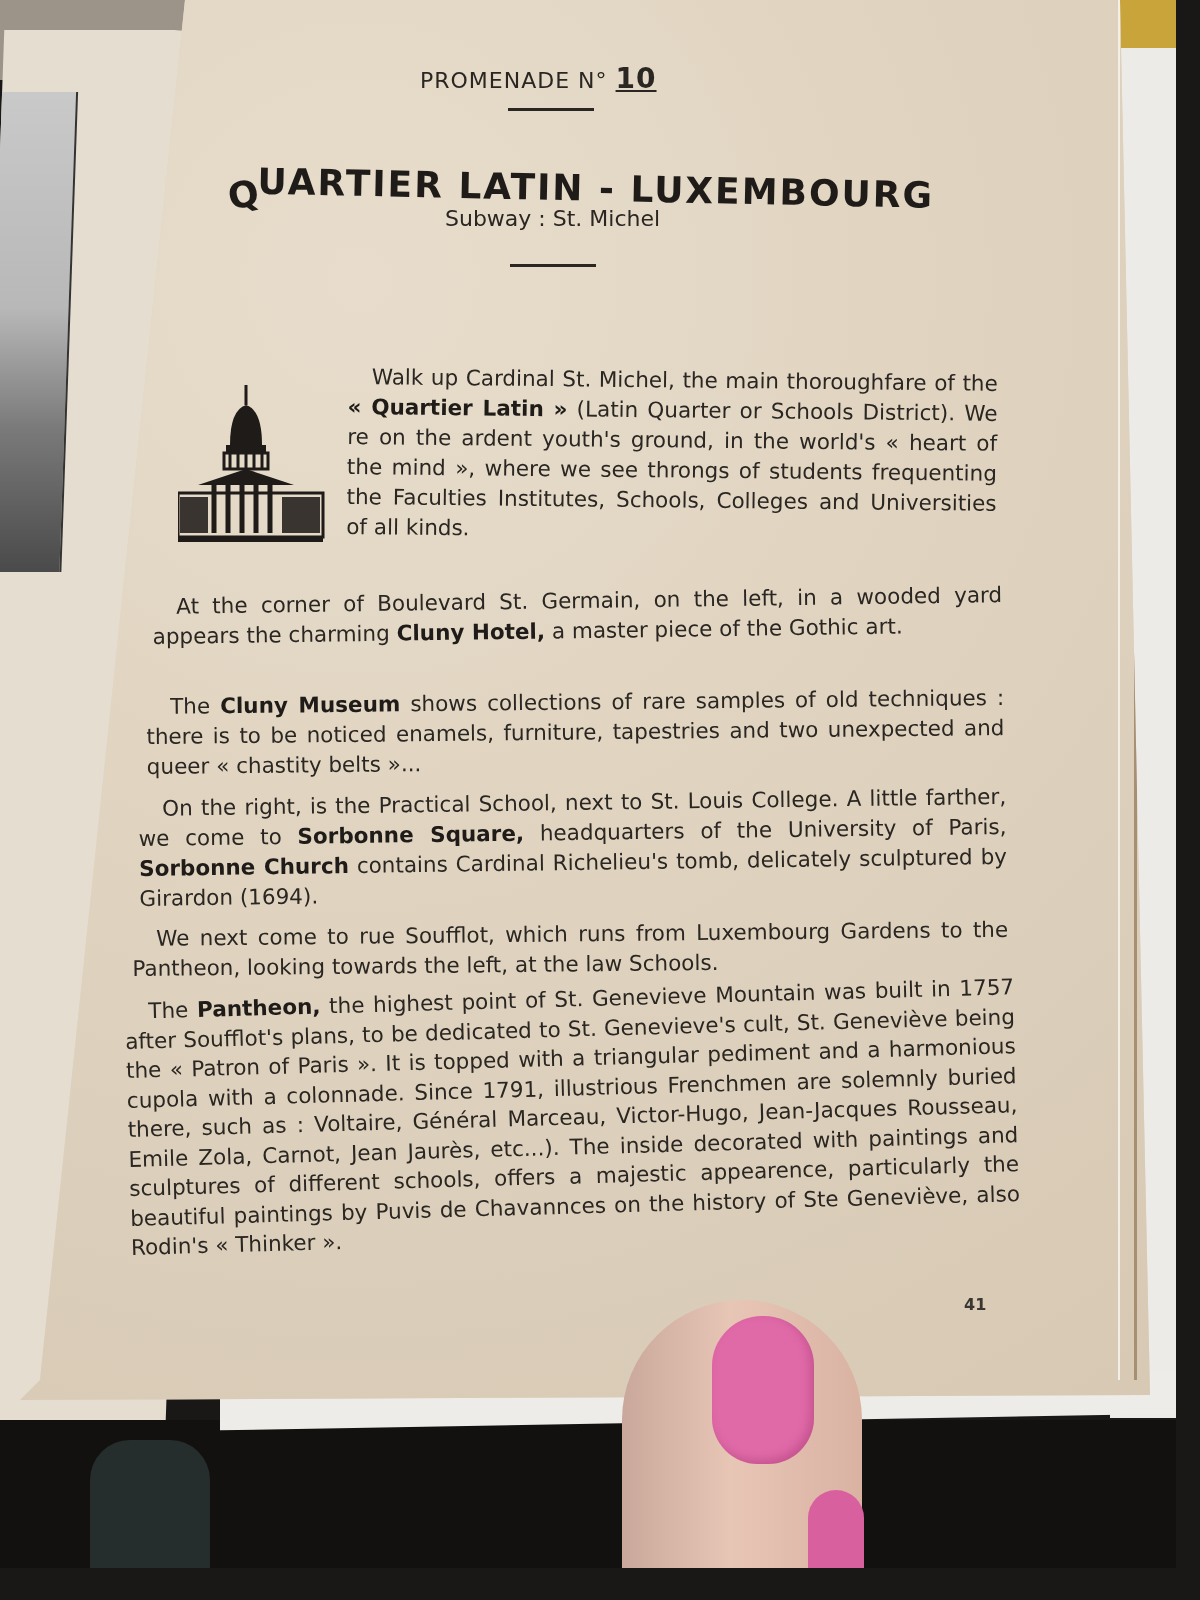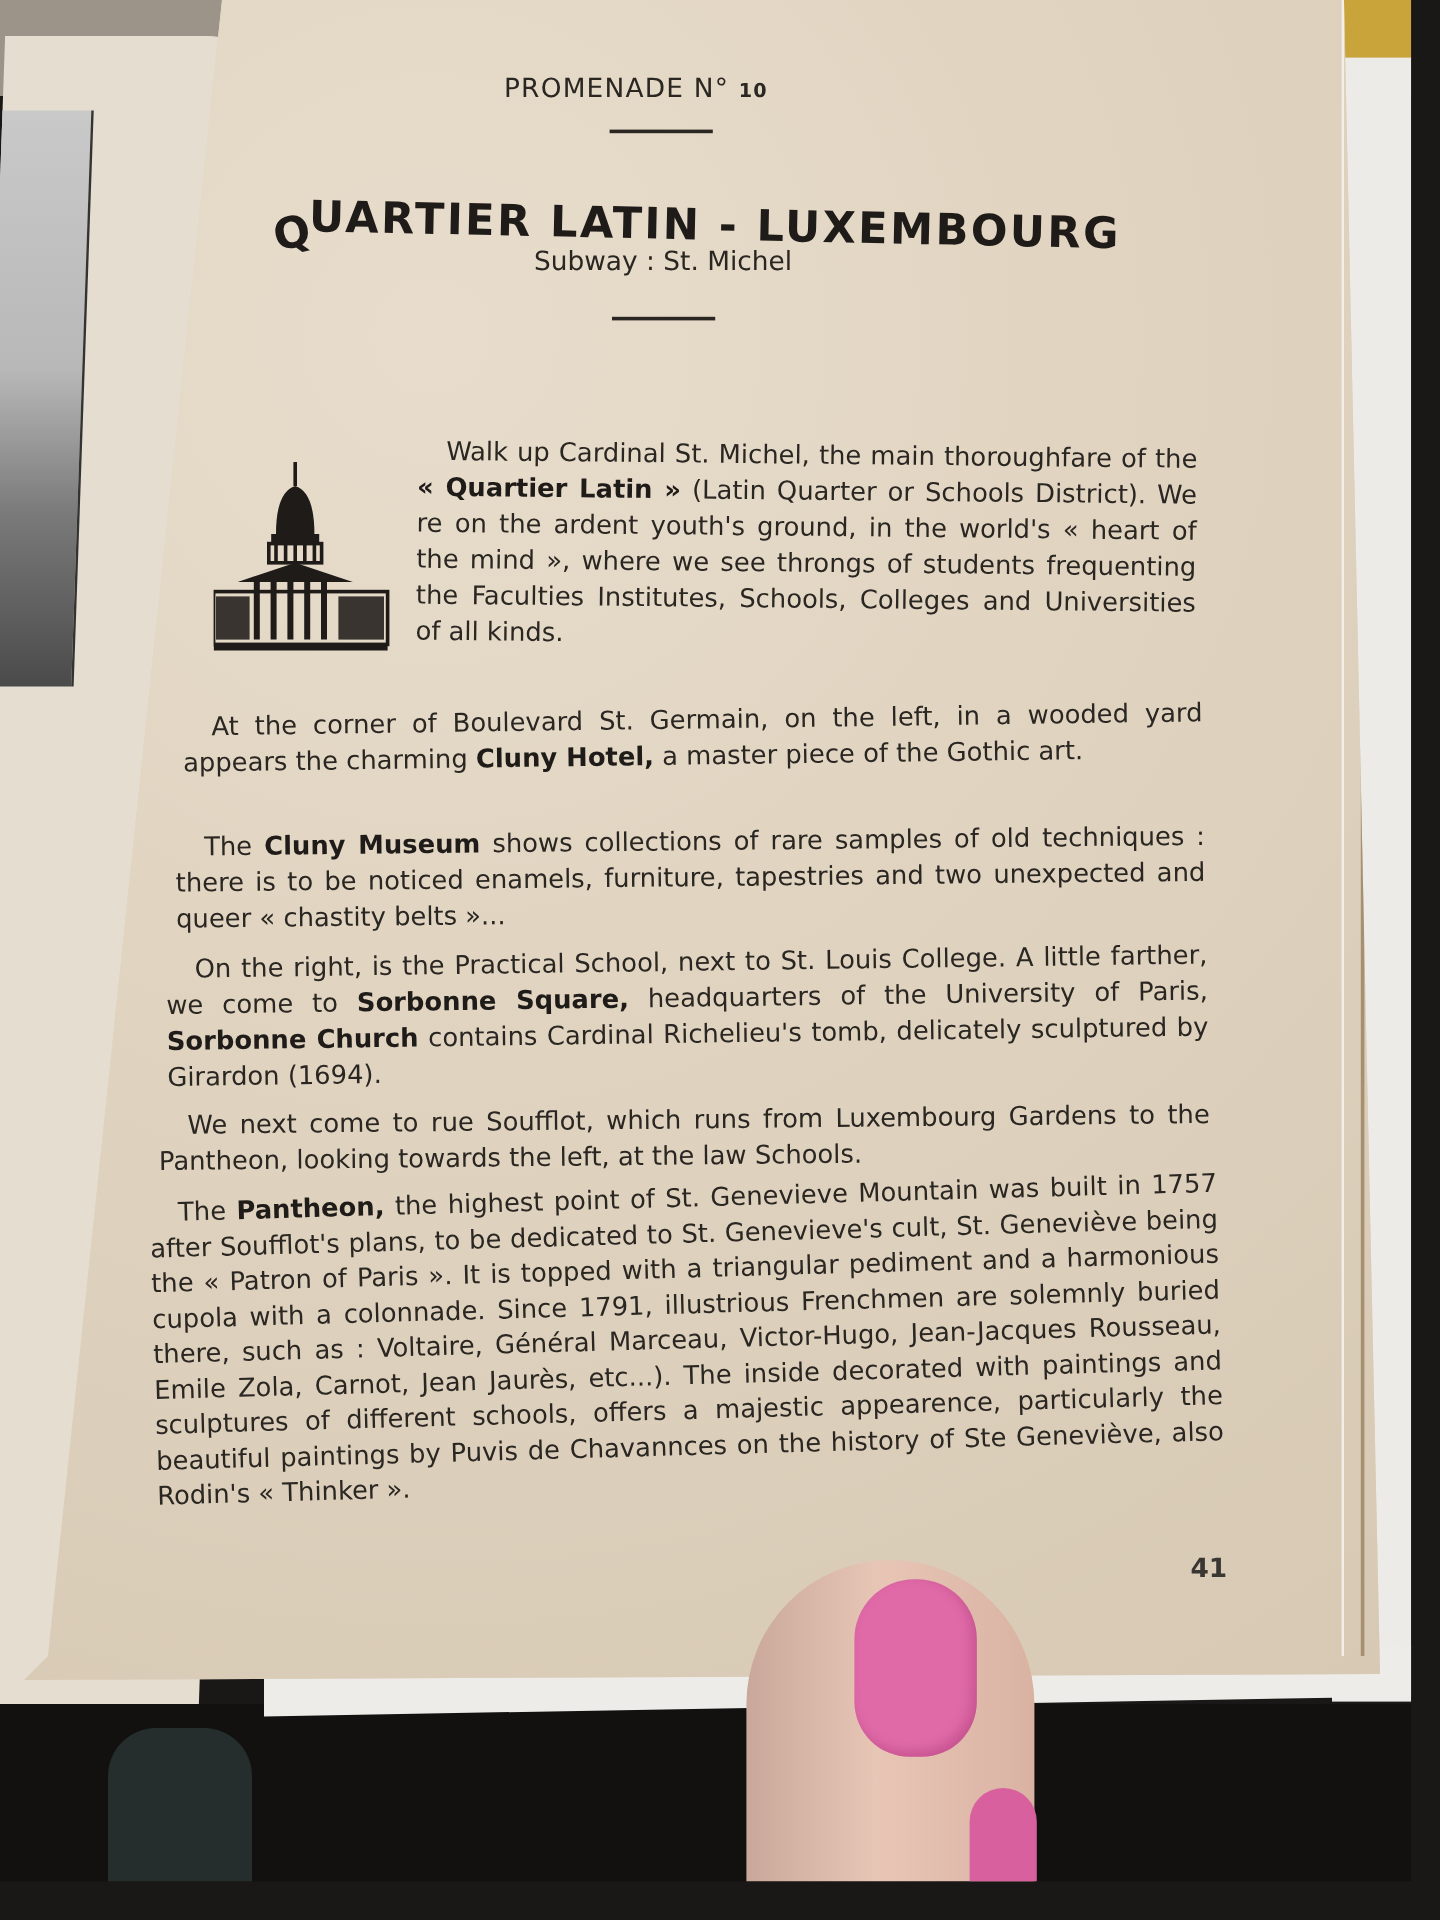--- a/index.html
+++ b/index.html
@@ -31,38 +31,38 @@
   .page {
     position: absolute; left: 20px; top: 0; width: 1130px; height: 1400px;
     background: #e2d6c4;
     background-image: radial-gradient(circle at 30% 20%, #e8ddcc 0%, #ddd0bc 60%, #d7c9b4 100%);
     clip-path: polygon(165px 0, 1100px 0, 1130px 1395px, 0 1400px, 20px 1380px);
     color: #2a2622;
   }
   .page-edge { position: absolute; left: 1098px; top: 0; width: 14px; height: 1380px;
     border-left: 2px solid #f4efe6; border-right: 3px solid #a78f72; }
   .hdr { position: absolute; left: 400px; top: 62px; font-size: 22px; letter-spacing: 1px; color: #2a2622; }
-  .hdr b { font-size: 16px; }
+  .hdr b { font-size: 28px; text-decoration: underline; }
   .rule { position: absolute; height: 3px; background: #2a2622; width: 86px; }
   .title-line {
     position: absolute; left: 205px; top: 160px; font-weight: bold; font-size: 36px;
     letter-spacing: 2px; color: #1e1b18; transform: rotate(1.2deg); transform-origin: left;
   }
   .title-line .q { display: inline-block; transform: rotate(-14deg) translateY(14px); }
   .subtitle { position: absolute; left: 425px; top: 206px; font-size: 22px; color: #2a2622; text-align: center; }
   .temple { position: absolute; left: 158px; top: 385px; width: 150px; height: 160px; }
   .text { position: absolute; font-size: 21.5px; line-height: 30px; color: #2a2622; text-align: justify; }
   .text b { color: #1e1b18; }
   .p1 { left: 328px; top: 340px; width: 650px; transform: rotate(0.6deg); transform-origin: left top; text-indent: 24px; }
   .p2 { left: 132px; top: 570px; width: 850px; transform: rotate(-0.8deg); transform-origin: left top; text-indent: 24px; }
   .p3 { left: 126px; top: 670px; width: 858px; transform: rotate(-0.6deg); transform-origin: left top; text-indent: 24px; }
   .p4 { left: 118px; top: 772px; width: 868px; transform: rotate(-0.8deg); transform-origin: left top; text-indent: 24px; }
   .p5 { left: 112px; top: 902px; width: 876px; transform: rotate(-0.6deg); transform-origin: left top; text-indent: 24px; }
   .p6 { left: 104px; top: 975px; width: 890px; transform: rotate(-1.6deg); transform-origin: left top; text-indent: 24px; line-height: 29.5px; }
-  .pagenum { position: absolute; left: 972px; top: 1295px; font-size: 22px; font-weight: bold; color: #3a3632; }
+  .pagenum { position: absolute; left: 944px; top: 1295px; font-size: 16px; font-weight: bold; color: #3a3632; }
   .finger {
     position: absolute; left: 622px; top: 1300px; width: 240px; height: 268px;
     background: linear-gradient(90deg, #c9a79a 0%, #e8c6b6 45%, #d9b2a2 100%);
     border-radius: 120px 120px 0 0;
   }
   .nail {
     position: absolute; left: 712px; top: 1316px; width: 102px; height: 148px;
     background: #e06aa8; border-radius: 50px 50px 46px 46px;
     box-shadow: inset -4px -4px 10px rgba(150,40,100,0.35);
   }

